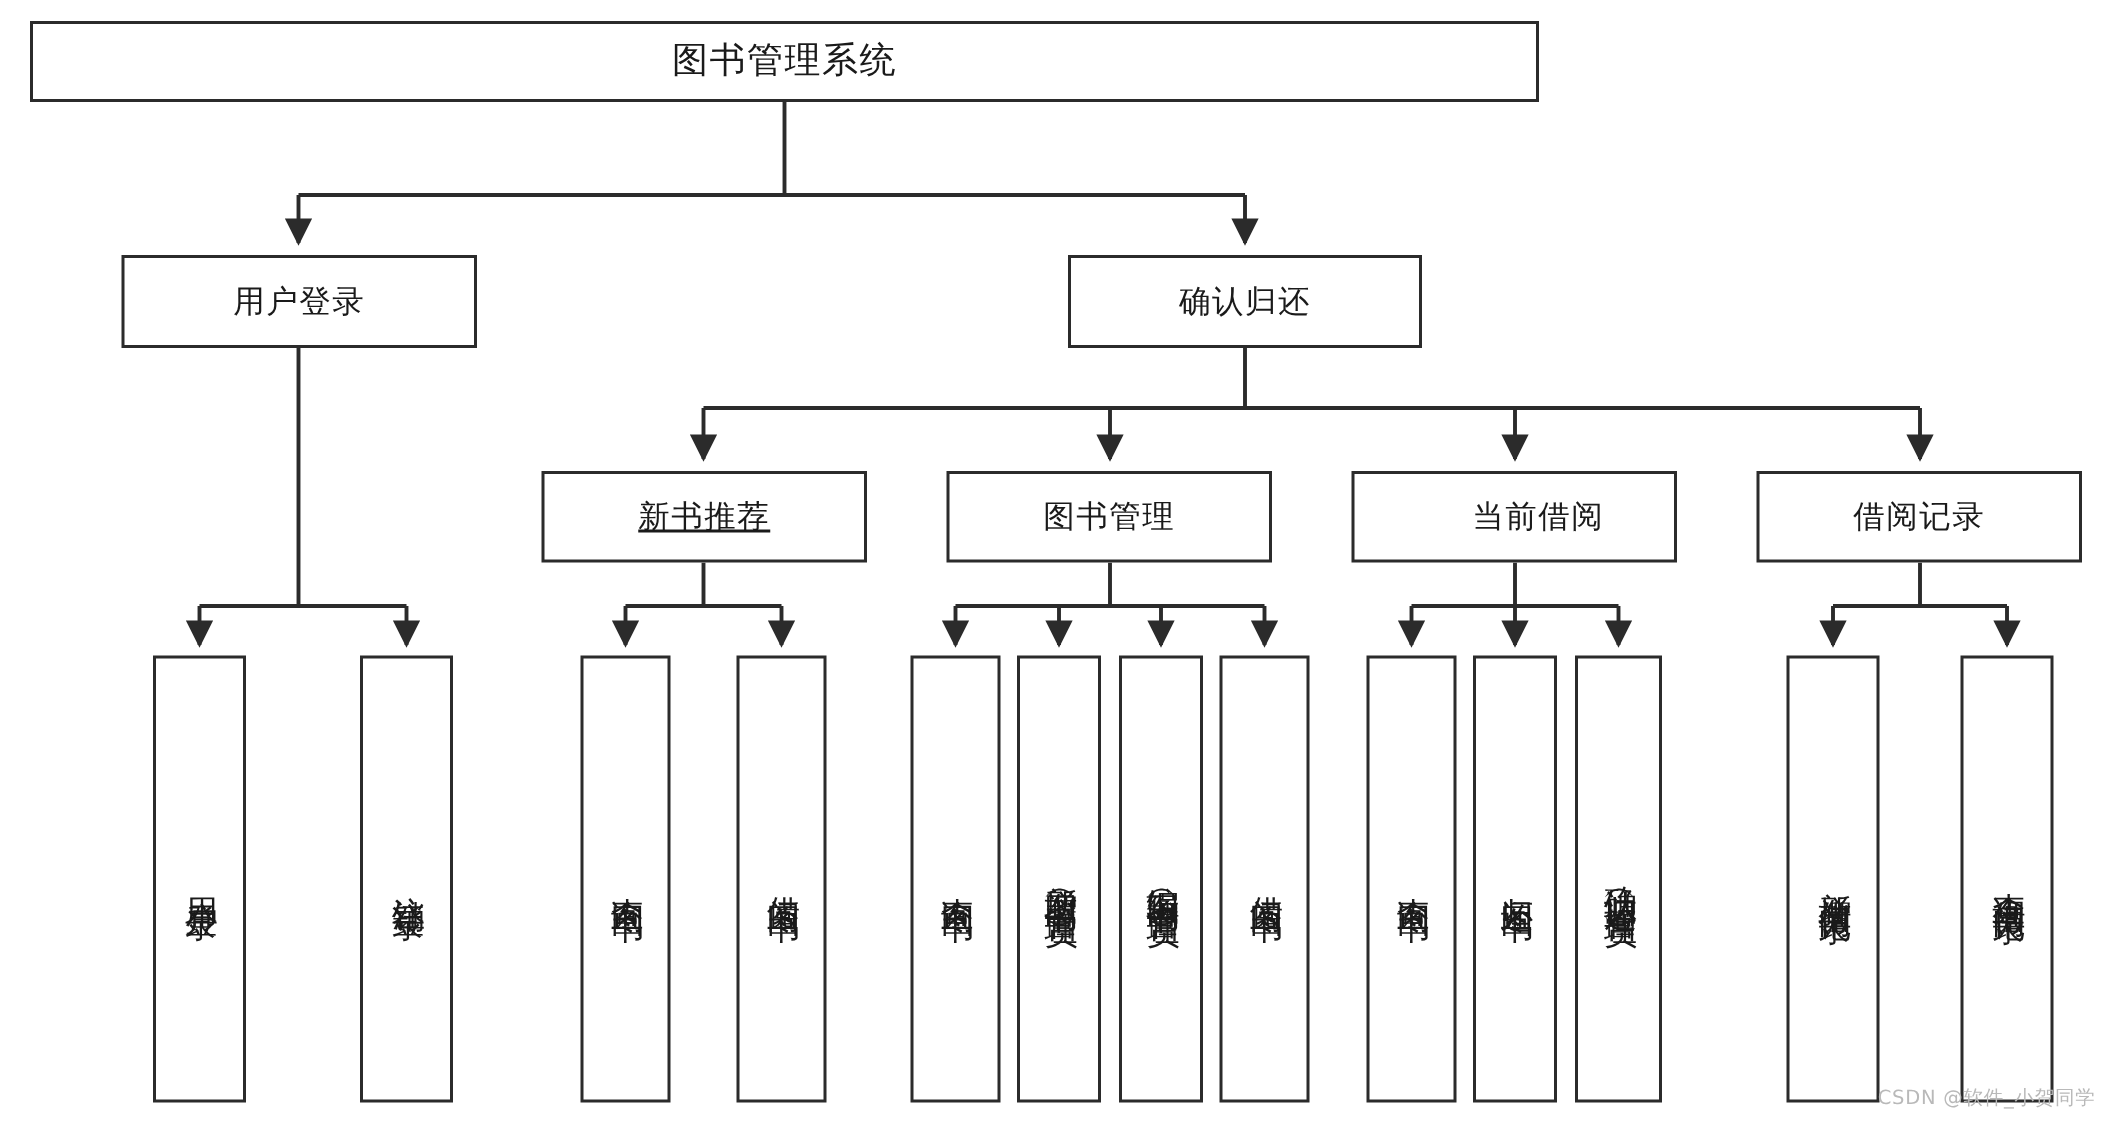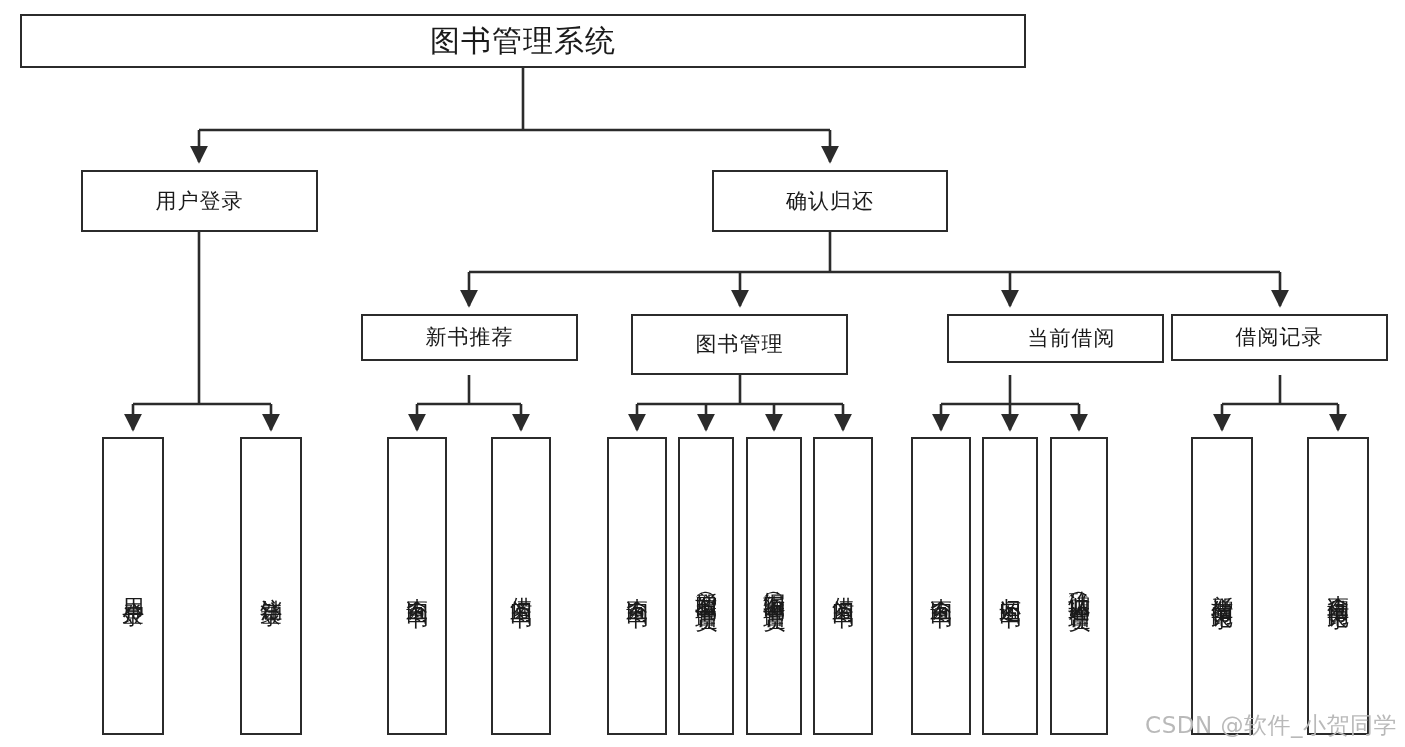--- a/index.html
+++ b/index.html
@@ -41,42 +41,42 @@
     text-align: center;
     line-height: 1.18;
     white-space: nowrap;
     letter-spacing: 1px;
   }
   
   .node.h .label {
     font-size: 21px;
   }
   .node.root .label {
-    font-size: 30px;
+    font-size: 24px;
     font-family: Liberation Serif, serif;
   }
   
   .node.v {
     align-items: center;
     justify-content: center;
   }
   .node.v .label {
     writing-mode: vertical-rl;
     text-orientation: upright;
     font-size: 22px;
     line-height: 1.30;
     letter-spacing: 3px;
     white-space: nowrap;
     max-height: 285px;
   }
   .watermark {
     position: absolute;
     right: 8px;
     bottom: 6px;
-    font-size: 23px;
+    font-size: 13px;
     color: #b9b9b9;
     z-index: 5;
     white-space: nowrap;
     letter-spacing: 0.5px;
   }
 </style>
 </head>
 <body>
 
 <div id="canvas">
@@ -135,30 +135,30 @@
     <span class="label">图书管理系统</span>
   </div>
 
   <div class="node h" style="left:81px; top:170px; width:237px; height:62px;">
     <span class="label">用户登录</span>
   </div>
   <div class="node h" style="left:712px; top:170px; width:236px; height:62px;">
     <span class="label">确认归还</span>
   </div>
 
-  <div class="node h" style="left:361px; top:314px; width:217px; height:47px;">
+  <div class="node h" style="left:361px; top:314px; width:217px; height:61px;text-decoration:underline;">
     <span class="label">新书推荐</span>
   </div>
   <div class="node h" style="left:631px; top:314px; width:217px; height:61px;">
     <span class="label">图书管理</span>
   </div>
-  <div class="node h" style="left:947px; top:314px; width:217px; height:49px;padding-left:32px;">
+  <div class="node h" style="left:901px; top:314px; width:217px; height:61px;padding-left:32px;">
     <span class="label">当前借阅</span>
   </div>
-  <div class="node h" style="left:1171px; top:314px; width:217px; height:47px;">
+  <div class="node h" style="left:1171px; top:314px; width:217px; height:61px;">
     <span class="label">借阅记录</span>
   </div>
 
   <div class="node v" style="left:102px; top:437px; width:62px; height:298px;">
     <span class="label">用户登录</span>
   </div>
   <div class="node v" style="left:240px; top:437px; width:62px; height:298px;">
     <span class="label">注销登录</span>
   </div>
 

